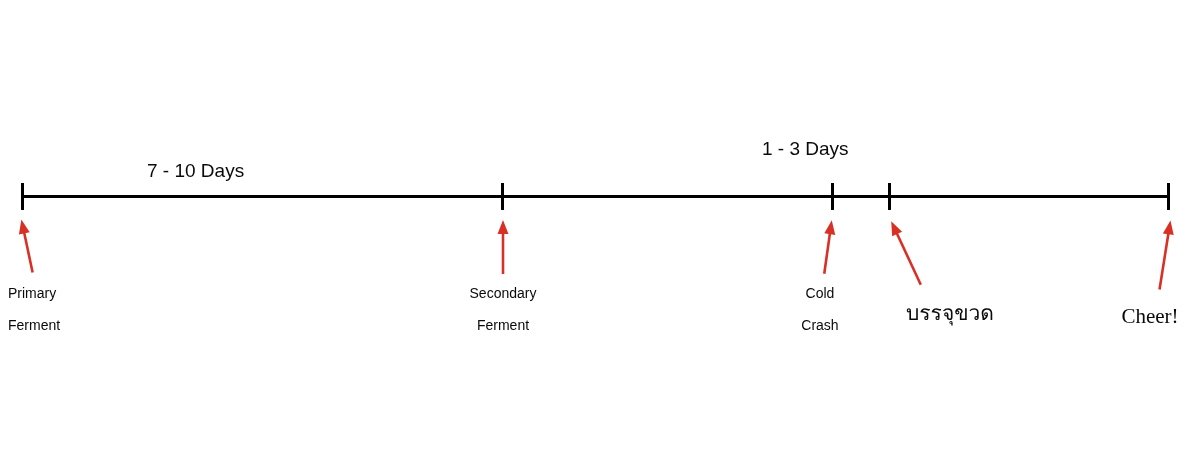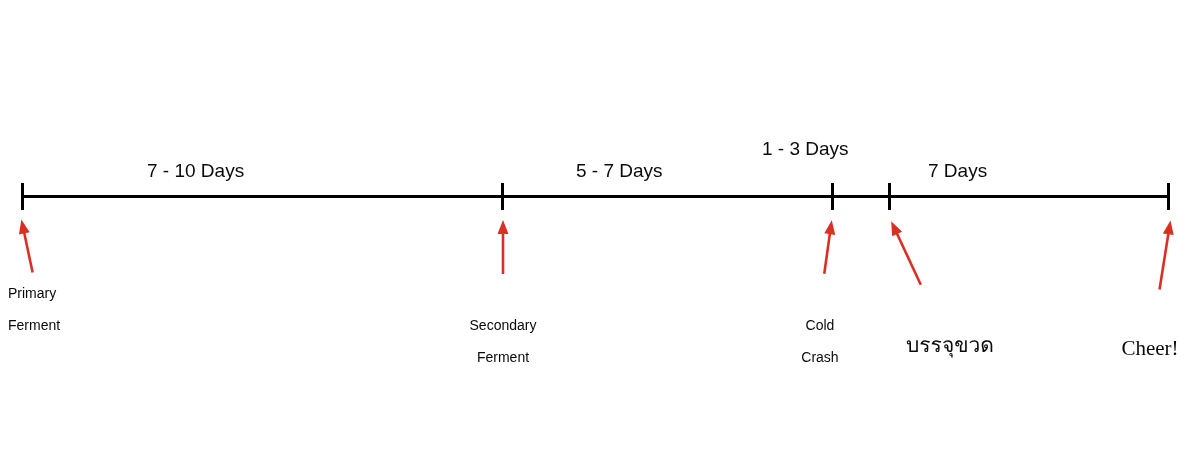--- a/index.html
+++ b/index.html
@@ -39,21 +39,21 @@
       color: #0a0a0a;
       white-space: nowrap;
     }
 
     .stage {
       position: absolute;
       font-size: 14px;
       color: #0a0a0a;
       line-height: 32px;
     }
-    .stage.center { text-align: center; margin-top: 32px; }
+    .stage.center { text-align: center; }
 
     .stage-line { display: block; }
 
     .thai-label { font-size: 21px; }
 
     .serif-label {
       font-family: "Liberation Serif", serif;
       font-size: 21px;
     }
 
@@ -66,23 +66,21 @@
 
   <div class="main-line"></div>
 
   <div class="tick" style="left:21px;"></div>
   <div class="tick" style="left:501px;"></div>
   <div class="tick" style="left:831px;"></div>
   <div class="tick" style="left:888px;"></div>
   <div class="tick" style="left:1167px;"></div>
 
   <div class="duration" style="left:147px; top:160px;">7 - 10 Days</div>
-  <div class="duration" style="left:576px; top:160px;">5 - 7 Days</div>
   <div class="duration" style="left:762px; top:138px;">1 - 3 Days</div>
-  <div class="duration" style="left:928px; top:160px;">7 Days</div>
 
   <svg class="arrow" style="left:19px; top:219px; transform:rotate(-12deg);" width="16" height="54" viewBox="0 0 16 54">
     <polygon points="8,0 2.5,14 13.5,14" fill="#d93025"></polygon>
     <line x1="8" y1="11" x2="8" y2="54" stroke-width="2.6" stroke="#d93025"></line>
   </svg>
 
   <svg class="arrow" style="left:495px; top:220px;" width="16" height="54" viewBox="0 0 16 54">
     <polygon points="8,0 2.5,14 13.5,14" fill="#d93025"></polygon>
     <line x1="8" y1="11" x2="8" y2="54" stroke-width="2.6" stroke="#d93025"></line>
   </svg>

